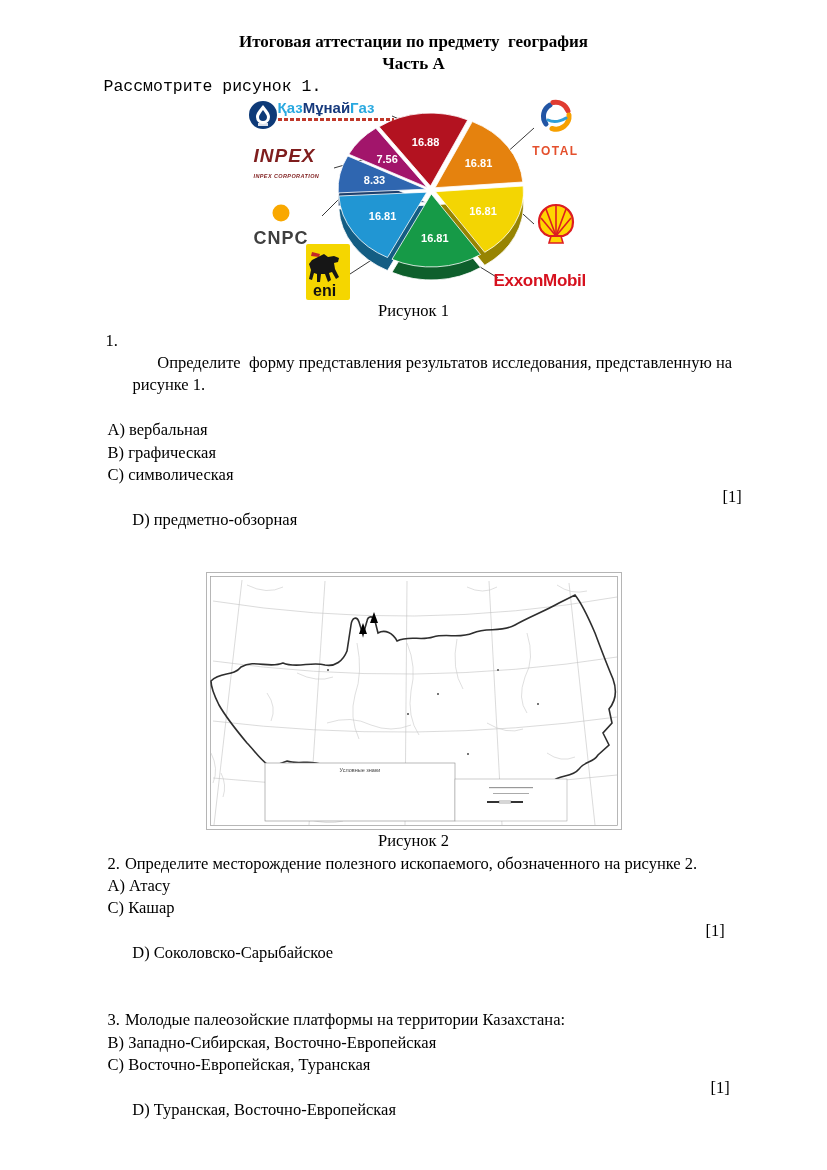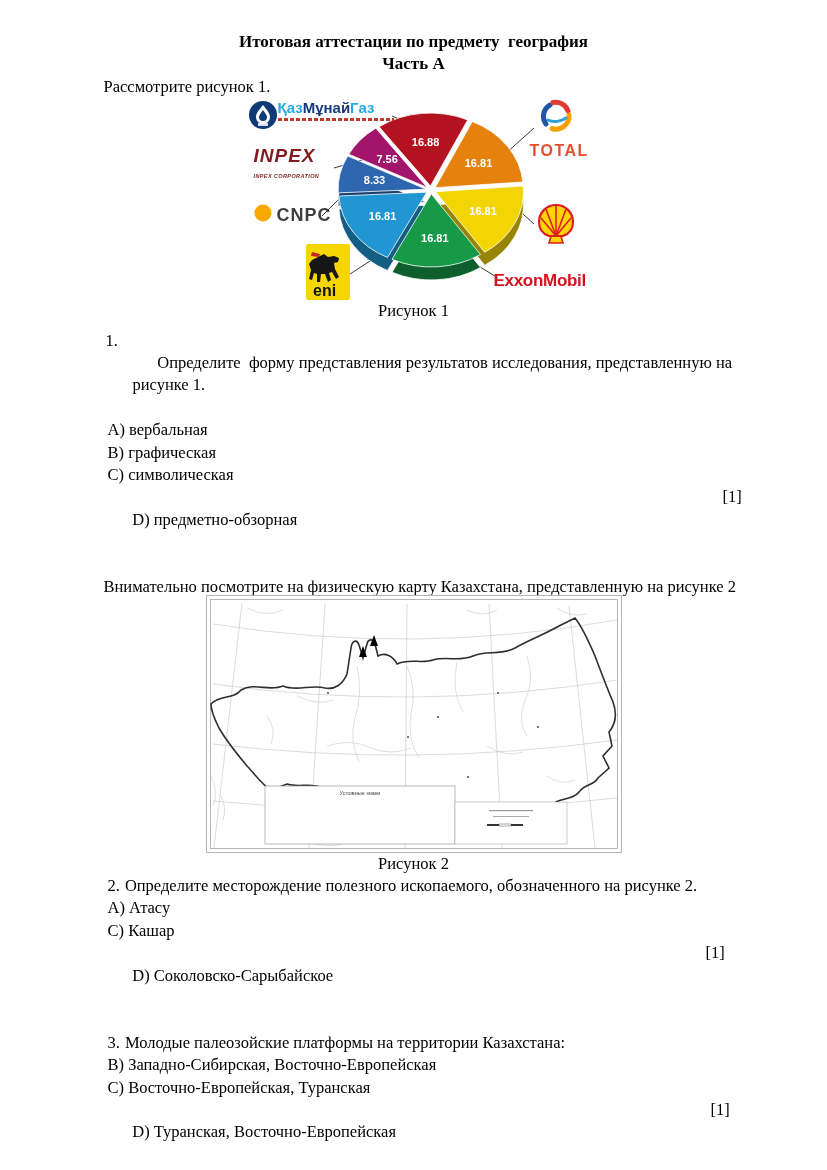--- a/index.html
+++ b/index.html
@@ -4,39 +4,39 @@
 <style>
   html,body{margin:0;padding:0;background:#ffffff;}
   .page{
     width:692px;height:1170px;position:relative;margin:0 auto;background:#fff;
     font-family:"Liberation Serif",serif;font-size:16.5px;line-height:22.4px;color:#000;
     padding-top:31px;box-sizing:border-box;overflow:hidden;
   }
   .center{text-align:center;}
   .bold{font-weight:bold;}
   .title{font-size:17px;white-space:pre-wrap;}
-  .para{padding-left:36px;white-space:pre-wrap;}
+  .para{padding-left:36px;white-space:pre-wrap;font-family:Liberation Mono, monospace;}
   .caption{text-align:center;}
   
   .fig1{position:relative;width:336px;height:202px;margin:0 auto;}
   .fig1 svg.pie{position:absolute;left:0;top:0;}
   .logo{position:absolute;font-family:"Liberation Sans",sans-serif;}
   .kmg{left:2px;top:2px;display:flex;align-items:flex-start;}
   .kmg-text{font-weight:bold;font-size:15px;line-height:16px;white-space:nowrap;}
   .c-light{color:#2aa9e0;} .c-dark{color:#16397c;}
   .kmg-sub{height:3px;width:116px;margin-top:2px;background:repeating-linear-gradient(90deg,#c0392b 0 4px,transparent 4px 6px);}
   .inpex{left:8px;top:48px;color:#7f1d1d;font-style:italic;font-weight:bold;}
   .inpex-name{font-size:19px;line-height:19px;letter-spacing:1px;}
   .inpex-sub{font-size:5.5px;letter-spacing:.4px;}
-  .cnpc{left:8px;top:106px;display:flex;align-items:flex-start;gap:5px;}
+  .cnpc{left:8px;top:106px;display:flex;align-items:center;gap:5px;flex-direction:column;}
   .cnpc-name{font-size:18px;font-weight:bold;color:#3f3f3f;letter-spacing:1px;}
   .eni{left:60px;top:146px;}
   .exxon{left:248px;top:172px;font-weight:bold;font-size:17px;color:#d6111e;letter-spacing:-0.3px;}
   .total{left:284px;top:0;width:52px;text-align:center;}
-  .total-name{font-size:16px;font-weight:bold;color:#e4502d;letter-spacing:1.5px;}
+  .total-name{font-size:12px;font-weight:bold;color:#e4502d;letter-spacing:1.5px;}
   .shell{left:290px;top:104px;}
   
   .fig2{position:relative;width:414px;height:256px;margin:-4px auto 0 auto;border:1px solid #b5b5b5;background:#fff;}
   
   .question{padding-left:40px;position:relative;}
   .q1{margin-top:7px;}
   .qhead{white-space:pre-wrap;}
   .q1head{padding-left:25px;position:relative;}
   .q1head .qnum{position:absolute;left:-2px;top:0;}
   .qnum-inline{margin-right:5px;}
@@ -155,21 +155,20 @@
     </div>
     <div class="opt">A) вербальная</div>
     <div class="opt">B) графическая</div>
     <div class="opt">C) символическая</div>
     <div class="opt">
       <span>D) предметно-обзорная</span>
       <span class="score" style="left:615px">[1]</span>
     </div>
   </div>
 
-  <div class="para">Внимательно посмотрите на физическую карту Казахстана, представленную на рисунке 2</div>
 
   <div class="fig2">
     <svg width="414" height="256" viewBox="0 0 414 256">
       <rect x="3.5" y="3.5" width="407" height="249" fill="none" stroke="#999" stroke-width="0.7"></rect>
       <g stroke="#c3c3c3" stroke-width="0.6" fill="none">
         <path d="M6,28 Q207,60 410,24"></path>
         <path d="M6,88 Q207,116 410,84"></path>
         <path d="M6,148 Q207,172 410,144"></path>
         <path d="M6,205 Q207,224 410,202"></path>
         <line x1="35" y1="7" x2="7" y2="252"></line>

